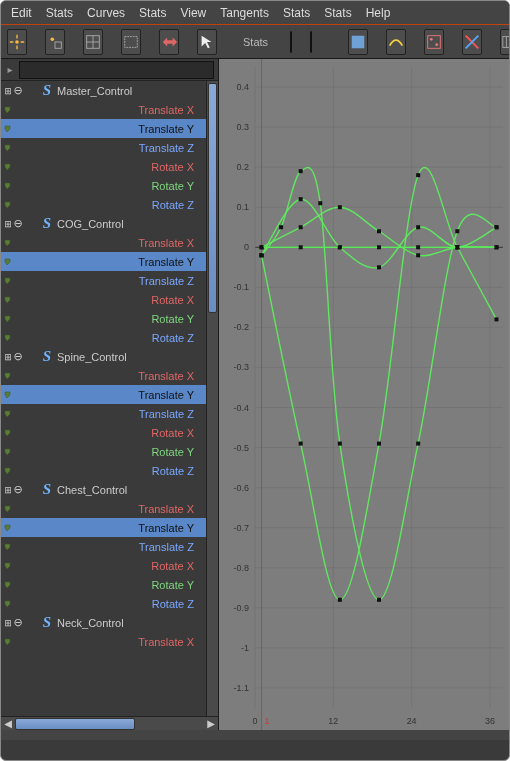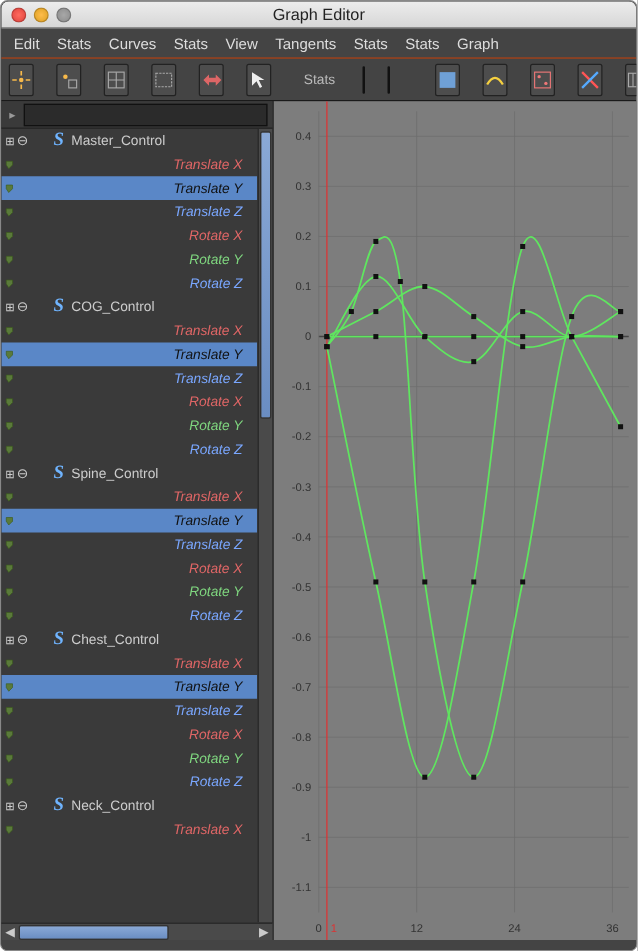--- a/index.html
+++ b/index.html
@@ -27,57 +27,49 @@
   .tree-inner{position:absolute;inset:0 12px 0 0;overflow:hidden;}
   .vscroll{position:absolute;right:0;top:0;bottom:0;width:12px;background:#4a4a4a;border-left:1px solid #222;}
   .vthumb{position:absolute;left:1px;right:1px;top:2px;height:230px;background:linear-gradient(#8aa9d6,#6a8dc2);border-radius:2px;border:1px solid #333;}
   .row{height:19px;display:flex;align-items:center;font-size:11px;position:relative;}
   .row.node{color:#ccc;}
   .row.node .exp{width:10px;color:#ccc;font-size:9px;text-align:center;margin-left:2px;}
   .row.node .minus{width:10px;color:#ccc;font-size:11px;text-align:center;}
   .row.node .s-icon{width:20px;text-align:center;}
   .row.attr{padding-left:0;}
   .row.attr .pin{width:10px;height:10px;margin-left:2px;margin-right:6px;}
-  .row.attr .label{flex:1;text-align:right;padding-right:12px;font-style:italic;}
+  .row.attr .label{flex:1;text-align:right;padding-right:12px;}
   .row.sel{background:#5a87c7;}
   .row.sel .label{color:#111 !important;}
   .tx{color:#e06666;} .ty{color:#7fd67f;} .tz{color:#7aa7ff;}
   .rx{color:#e06666;} .ry{color:#7fd67f;} .rz{color:#7aa7ff;}
   .hscroll{height:14px;background:#4a4a4a;border-top:1px solid #222;display:flex;align-items:center;position:relative;}
   .harrow{width:14px;height:12px;display:flex;align-items:center;justify-content:center;color:#ccc;font-size:10px;}
   .htrack{flex:1;position:relative;height:12px;}
   .hthumb{position:absolute;left:0;width:120px;top:0;bottom:0;background:linear-gradient(#8aa9d6,#6a8dc2);border-radius:2px;border:1px solid #333;}
   .graph{flex:1;position:relative;background:#7d7d7d;}
   .footer{height:10px;background:#444;}
   .s-shape{color:#6fb4ff;font-size:15px;font-style:italic;font-weight:bold;font-family:Georgia,serif;}
   .pin svg{width:100%;height:100%;}
 </style>
 </head>
 <body>
 
 <div class="window">
-  <div class="titlebar">
-    <div class="traffic">
-      <div class="tl red"></div>
-      <div class="tl yel"></div>
-      <div class="tl grn"></div>
-    </div>
-    <div class="title">Graph Editor</div>
-  </div>
 
   <div class="menubar">
     <span>Edit</span>
     <span>Stats</span>
     <span>Curves</span>
     <span>Stats</span>
     <span>View</span>
     <span>Tangents</span>
     <span>Stats</span>
     <span>Stats</span>
-    <span>Graph</span>
+    <span>Help</span>
   </div>
 
   <div class="toolbar">
     <div class="tbtn">
         <svg viewBox="0 0 20 20">
           <circle cx="10" cy="10" r="2" fill="#f7b94a"></circle>
           <path d="M10 2v4M10 14v4M2 10h4M14 10h4" stroke="#f7b94a" stroke-width="1.5"></path>
         </svg>
       </div>
     <div class="tbtn">

